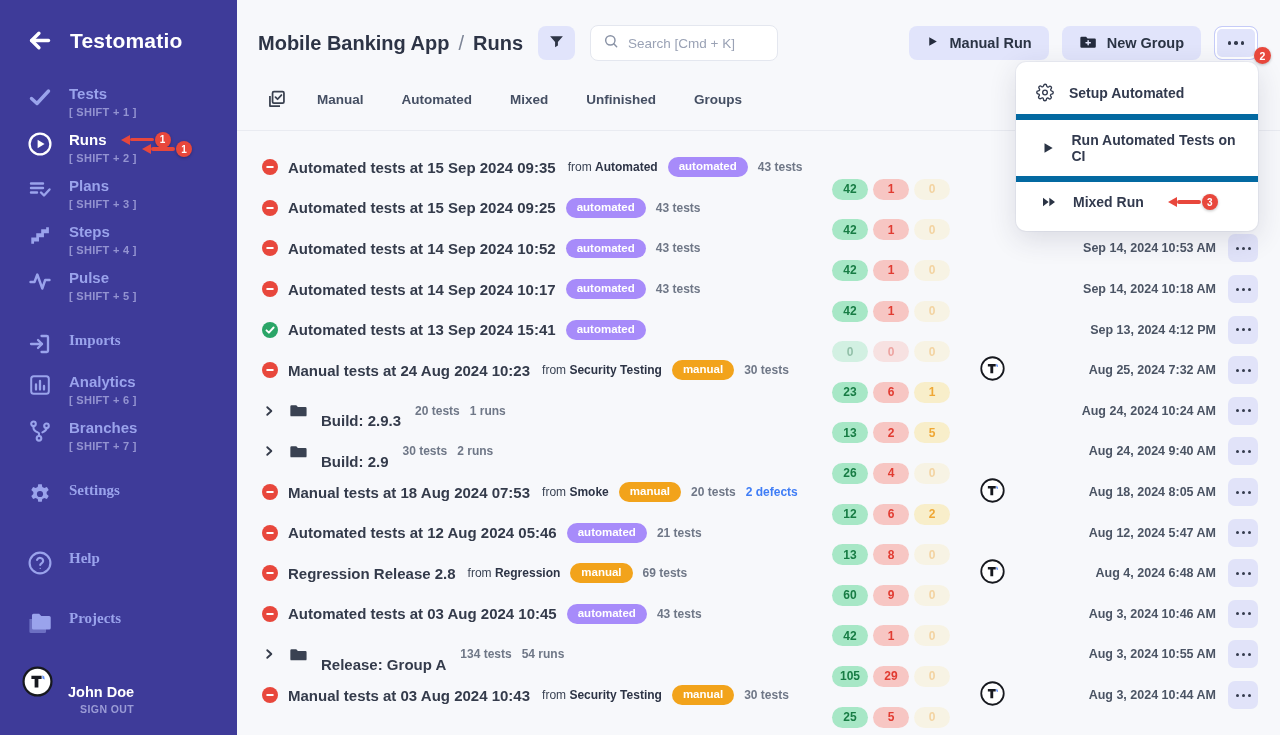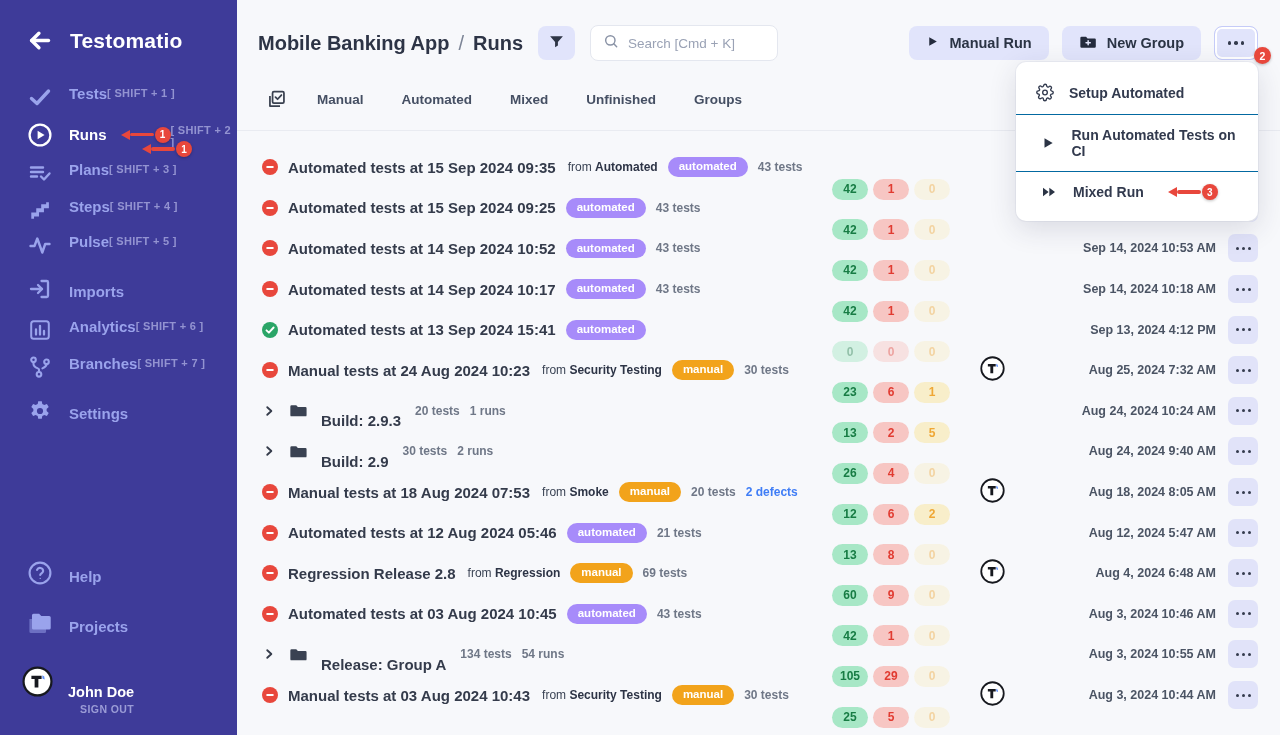--- a/index.html
+++ b/index.html
@@ -6,24 +6,24 @@
   html,body { width:1280px; height:735px; overflow:hidden; font-family:"Liberation Sans",sans-serif; background:#f7f8fb; }
   .app { display:flex; width:1280px; height:735px; }
 
   
   .sidebar { width:237px; min-width:237px; background:#3e3b99; color:#9aa3ec; display:flex; flex-direction:column; position:relative; }
   .logo-row { display:flex; align-items:center; gap:17px; padding:27px 20px 30px 26px; }
   .back-btn { color:#fff; display:flex; cursor:pointer; }
   .logo-text { color:#fff; font-size:21px; font-weight:bold; letter-spacing:.2px; }
   .nav { display:flex; flex-direction:column; flex:1; }
   .nav-item { display:flex; align-items:flex-start; padding-left:27px; margin-bottom:12px; cursor:pointer; }
-  .nav-item.single { margin:7px 0 16px; align-items:flex-end; }
+  .nav-item.single { margin:17px 0 16px; align-items:flex-start;font-family:Liberation Serif, serif; }
   .nav-icon { width:26px; display:flex; justify-content:center; margin-right:16px; margin-top:1px; color:#9aa3ec; }
   .nav-item.active .nav-icon, .nav-item.active .nav-label { color:#fff; }
-  .nav-text { display:flex; flex-direction:row; }
+  .nav-text { display:flex; flex-direction:column; }
   .nav-label-row { display:flex; align-items:center; }
   .nav-label { font-size:15px; font-weight:bold; color:#9aa3ec; line-height:19px; }
   .nav-shortcut { font-size:11px; font-weight:600; color:rgba(216,220,255,.55); margin-top:3px; letter-spacing:.3px; }
   .nav-shortcut:empty { display:none; }
   .nav-spacer { flex:1; }
   .user-row { display:flex; align-items:center; gap:15px; padding:0 20px 20px 22px; }
   .user-text { display:flex; flex-direction:column; }
   .user-name { color:#fff; font-size:14.5px; font-weight:bold;margin-top:32px; }
   .user-signout { color:rgba(216,220,255,.6); font-size:10.5px; font-weight:700; margin-top:3px; letter-spacing:.4px; cursor:pointer;text-align:right; }
 
@@ -70,21 +70,21 @@
   .pill.zero { opacity:.45; }
   .avatar-col { width:72px; display:flex; justify-content:center; flex:none; }
   .date-col { width:188px; text-align:right; font-size:12.5px; font-weight:bold; color:#4b5464; flex:none; }
   .more-col { width:42px; display:flex; justify-content:flex-end; flex:none; }
   .row-more { width:30px; height:28px; border:none; border-radius:7px; background:#e1e3f9; display:flex; align-items:center; justify-content:center; cursor:pointer; }
   .row-more .dots i { width:3px; height:3px; }
 
   
   .dropdown { position:absolute; top:62px; right:22px; width:242px; background:#fff; border-radius:10px; box-shadow:0 8px 28px rgba(40,45,80,.14), 0 0 0 1px #eceef4; padding:9px 0; z-index:30; }
   .menu-item { display:flex; align-items:center; gap:15px; padding:12px 20px; font-size:14px; font-weight:bold; color:#323a4e; cursor:pointer; }
-  .menu-item + .menu-item { border-top:1px solid #0369a1;padding-left:24px; }
+  .menu-item + .menu-item { border-top:6px solid #0369a1;padding-left:24px; }
   .menu-ic { width:18px; display:flex; justify-content:center; }
 
   
   .anno { display:inline-flex; align-items:center; }
   .anno-head { width:0; height:0; border-top:5px solid transparent; border-bottom:5px solid transparent; border-right:9px solid #e8473c; }
   .anno-line { width:24px; height:3.2px; background:#e8473c; border-radius:2px; }
   .anno-badge { width:16px; height:16px; border-radius:50%; background:#e8473c; color:#fff; font-size:10px; font-weight:bold; display:flex; align-items:center; justify-content:center; margin-left:1px; box-shadow:0 1px 3px rgba(0,0,0,.25); }
   .anno-1 { margin-left:14px; }
   .anno-3 { margin-left:9px; }
   .badge-2 { position:absolute; top:47px; right:9px; z-index:40; width:17px; height:17px; border-radius:50%; background:#e8473c; color:#fff; font-size:10.5px; font-weight:bold; display:flex; align-items:center; justify-content:center; box-shadow:0 1px 3px rgba(0,0,0,.25); }

